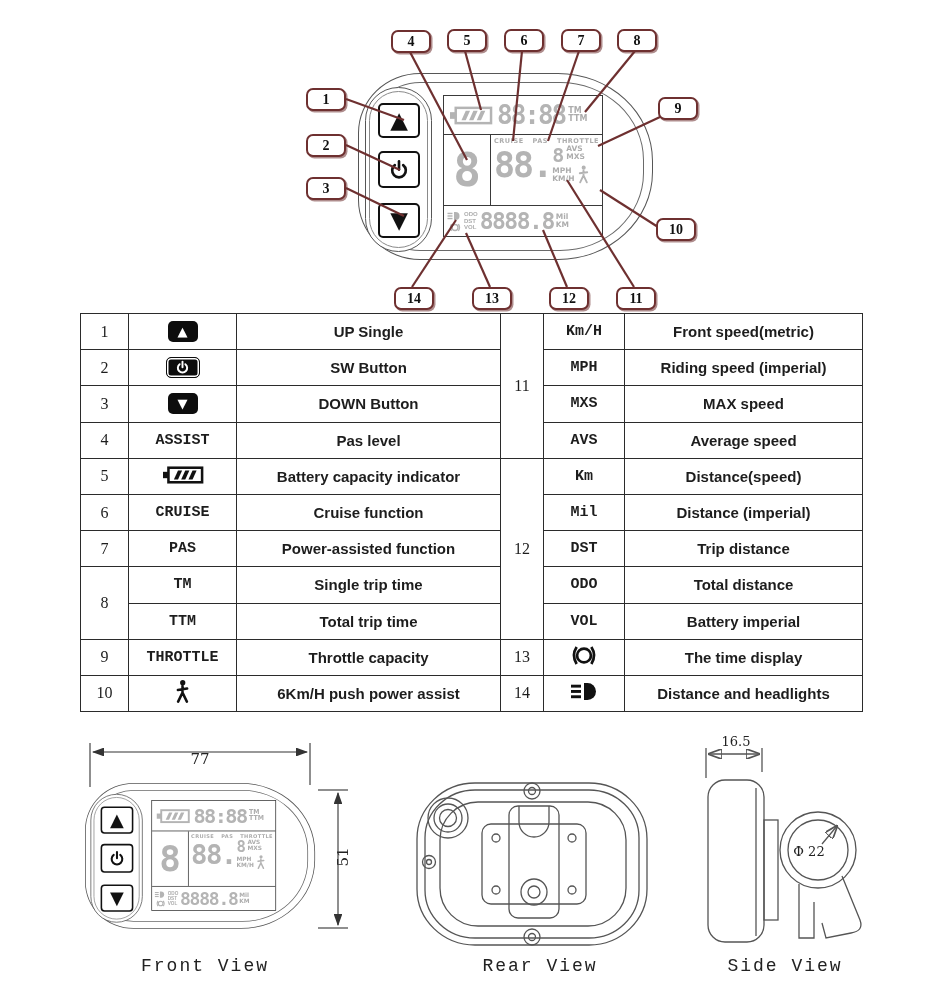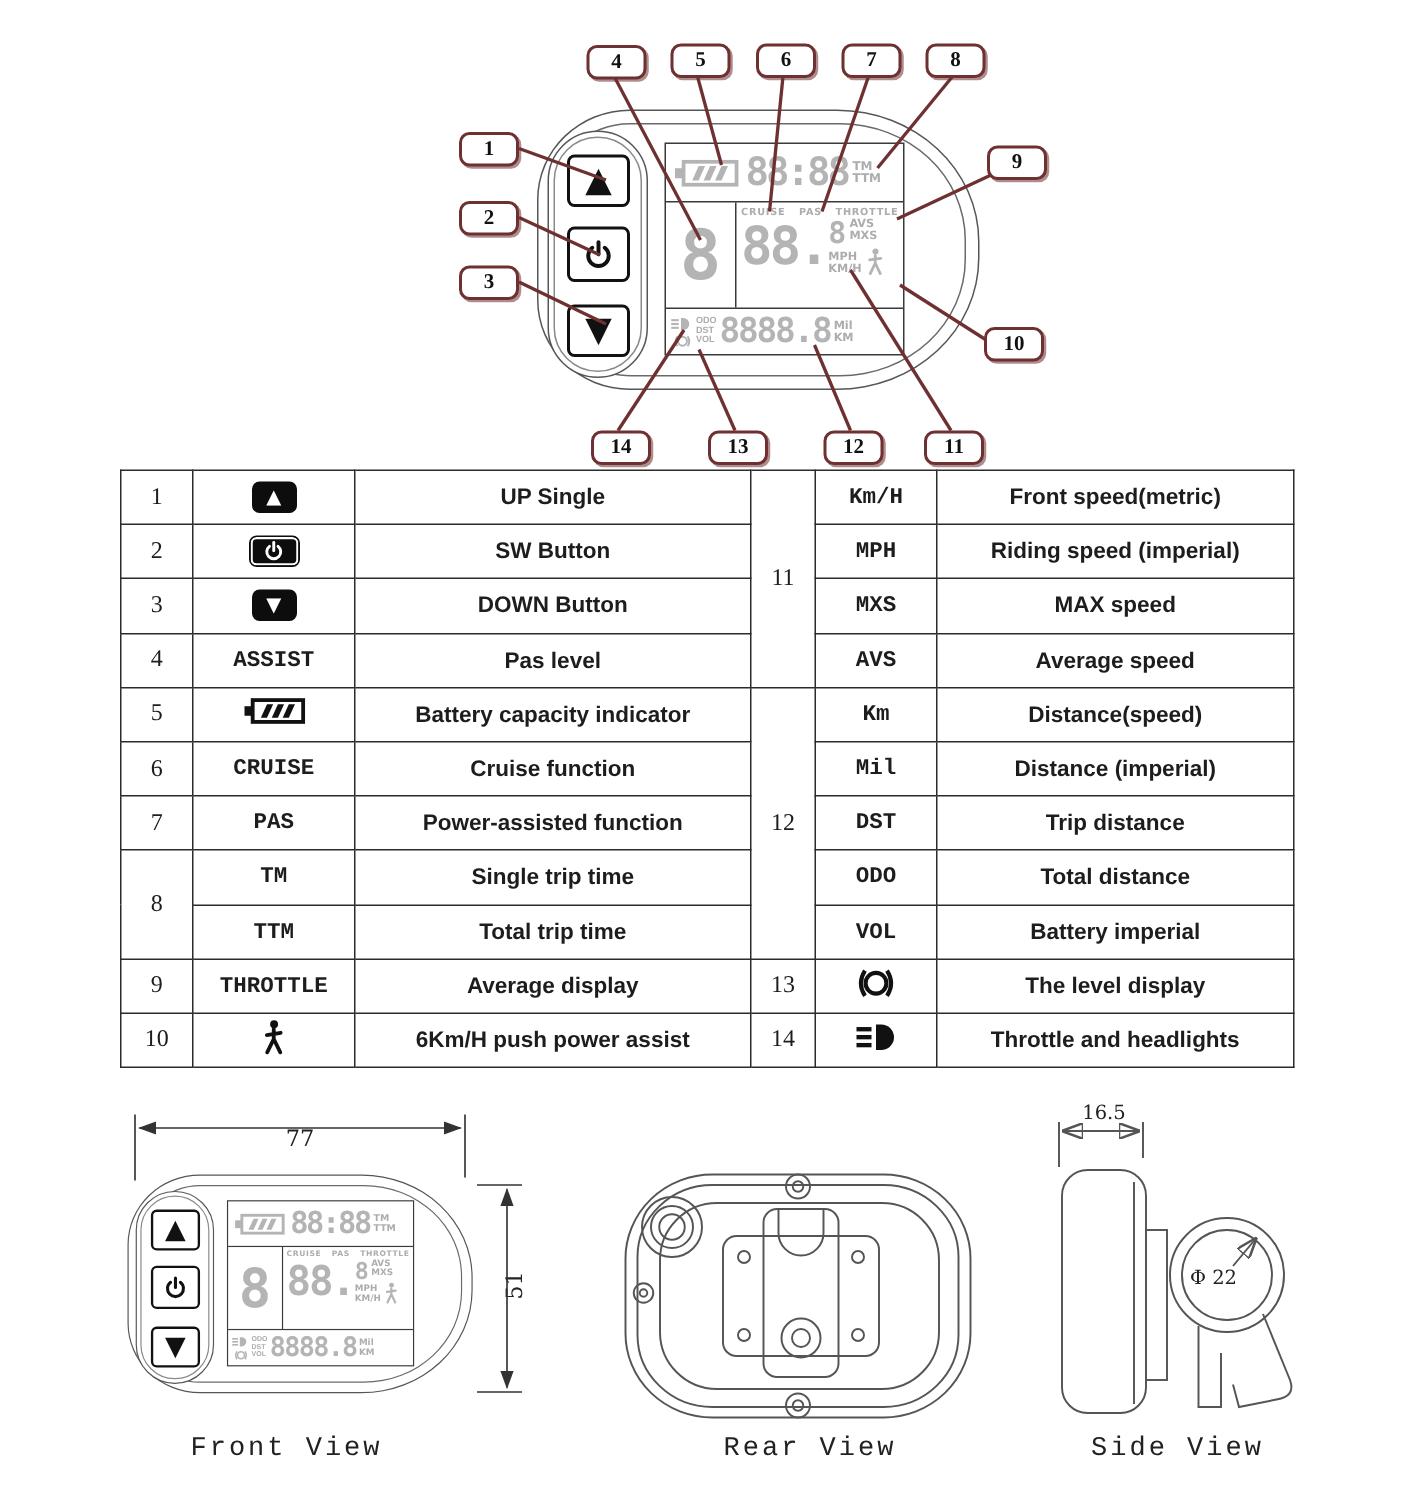--- a/index.html
+++ b/index.html
@@ -312,49 +312,49 @@
     </tr>
     <tr>
       <td class="c-label">TTM</td>
       <td>Total trip time</td>
       <td class="c-label">VOL</td>
       <td>Battery imperial</td>
     </tr>
     <tr>
       <td class="c-num">9</td>
       <td class="c-label">THROTTLE</td>
-      <td>Average display</td>
+      <td>Throttle capacity</td>
       <td class="c-num">13</td>
       <td>
         <svg width="32" height="21" viewBox="0 0 30 20">
           <circle cx="15" cy="10" r="6.6" fill="none" stroke="#111" stroke-width="2.6"></circle>
           <path d="M8,2 Q2.8,10 8,18 M22,2 Q27.2,10 22,18" fill="none" stroke="#111" stroke-width="2.6"></path>
         </svg>
       </td>
-      <td>The level display</td>
+      <td>The time display</td>
     </tr>
     <tr>
       <td class="c-num">10</td>
       <td>
         <svg width="17" height="23" viewBox="0 0 14 20">
           <circle cx="7.2" cy="2.4" r="2.3" fill="#111"></circle>
           <path d="M7,5.2 L7,11 M3,8.7 L11,7.4 M7,11 L3.2,18.8 M7,11 L10.8,18.8" stroke="#111" stroke-width="2.2" stroke-linecap="round" fill="none"></path>
         </svg>
       </td>
       <td>6Km/H push power assist</td>
       <td class="c-num">14</td>
       <td>
         <svg width="30" height="21" viewBox="0 0 30 20">
           <rect x="2" y="3.2" width="10" height="2.9" fill="#111"></rect>
           <rect x="2" y="8.5" width="10" height="2.9" fill="#111"></rect>
           <rect x="2" y="13.8" width="10" height="2.9" fill="#111"></rect>
           <path d="M15,1.5 h3.5 a8.5,8.5 0 0 1 0,17 h-3.5 z" fill="#111"></path>
         </svg>
       </td>
-      <td>Throttle and headlights</td>
+      <td>Distance and headlights</td>
     </tr>
   </tbody>
     </table>
 
   <div class="display-unit front-unit" style="left:85px; top:783px;">
     <div class="shell"></div>
     <div class="shell2"></div>
     <div class="btn-panel">
       <div class="key key-up">
           <span>▲</span>
@@ -439,21 +439,21 @@
         <span class="seg odo-digits">8888.8</span>
         <span class="stack lab milkm">
           <span>Mil</span>
           <span>KM</span>
         </span>
       </div>
     </div>
   </div>
   <div class="dim-label" style="left:180px; top:750px; width:40px;">77</div>
   <div class="dim-label dim-rot" style="left:328px; top:848px; width:30px;">51</div>
-  <div class="view-caption" style="left:111px; top:956px;">Front View</div>
+  <div class="view-caption" style="left:125px; top:956px;">Front View</div>
 
   <svg class="linework" style="left:412px; top:778px;" width="240" height="172" viewBox="0 0 240 172">
     <rect x="5" y="5" width="230" height="162" rx="58" ry="56"></rect>
     <rect x="13" y="12" width="214" height="148" rx="50" ry="48"></rect>
     <rect x="28" y="24" width="186" height="124" rx="38"></rect>
     <circle cx="120" cy="13" r="8"></circle>
       <circle cx="120" cy="13" r="3.5"></circle>
     <circle cx="120" cy="159" r="8"></circle>
       <circle cx="120" cy="159" r="3.5"></circle>
     <circle cx="36" cy="40" r="20"></circle>

